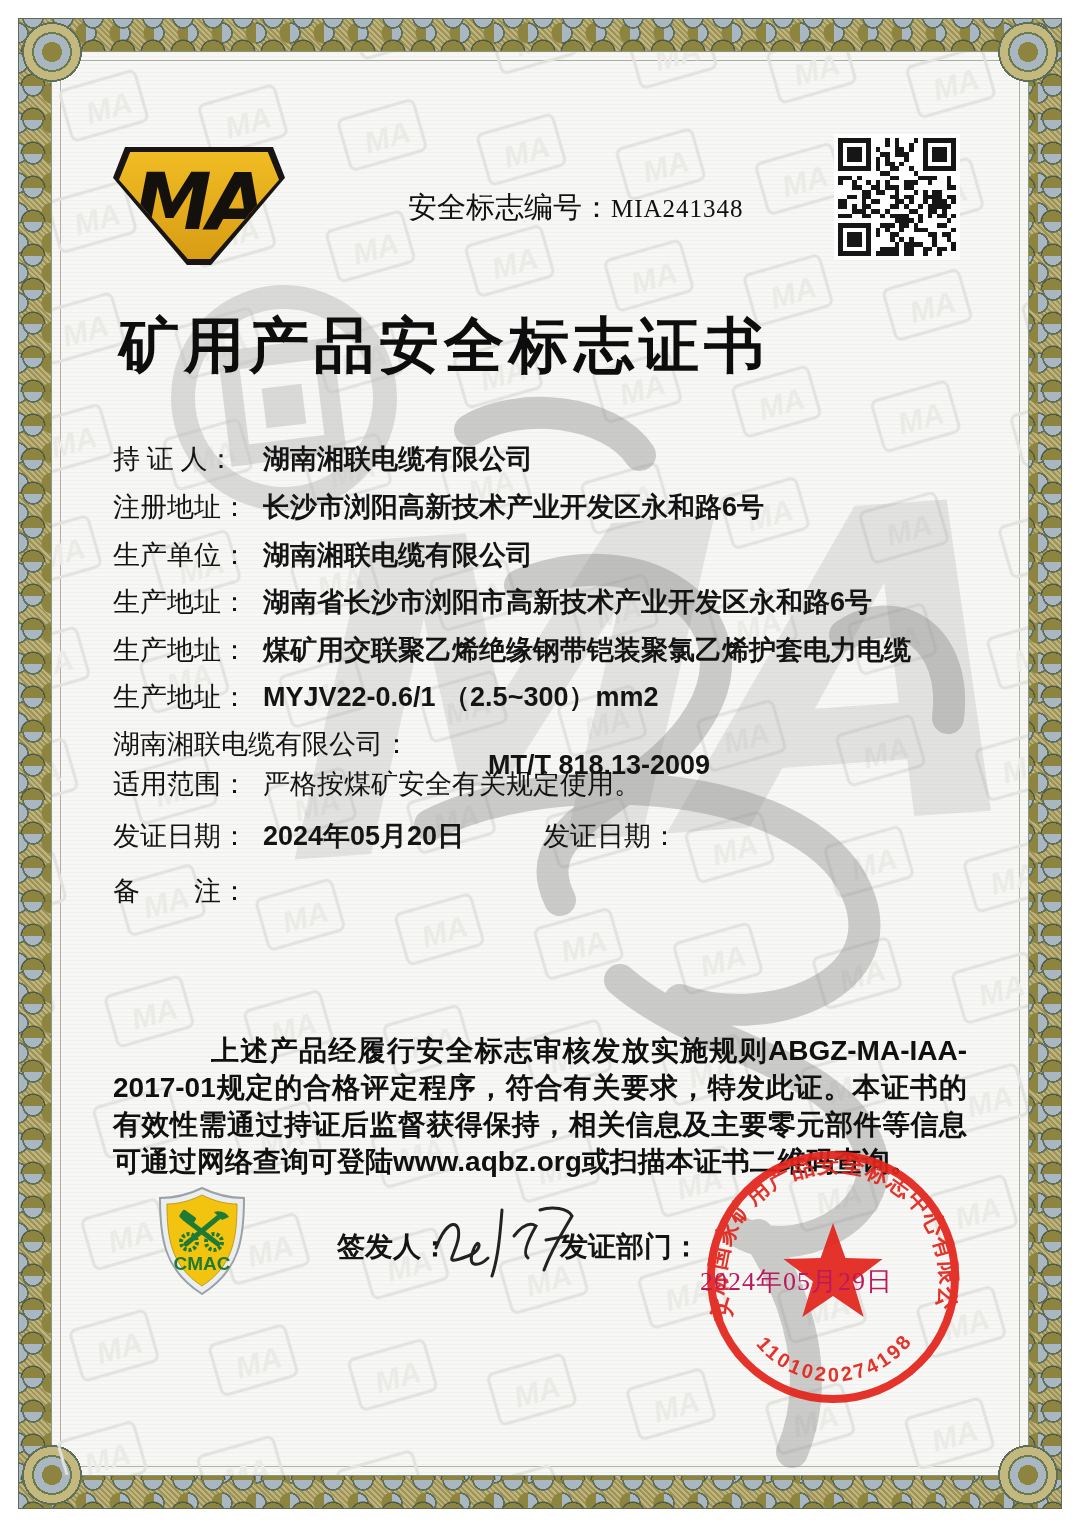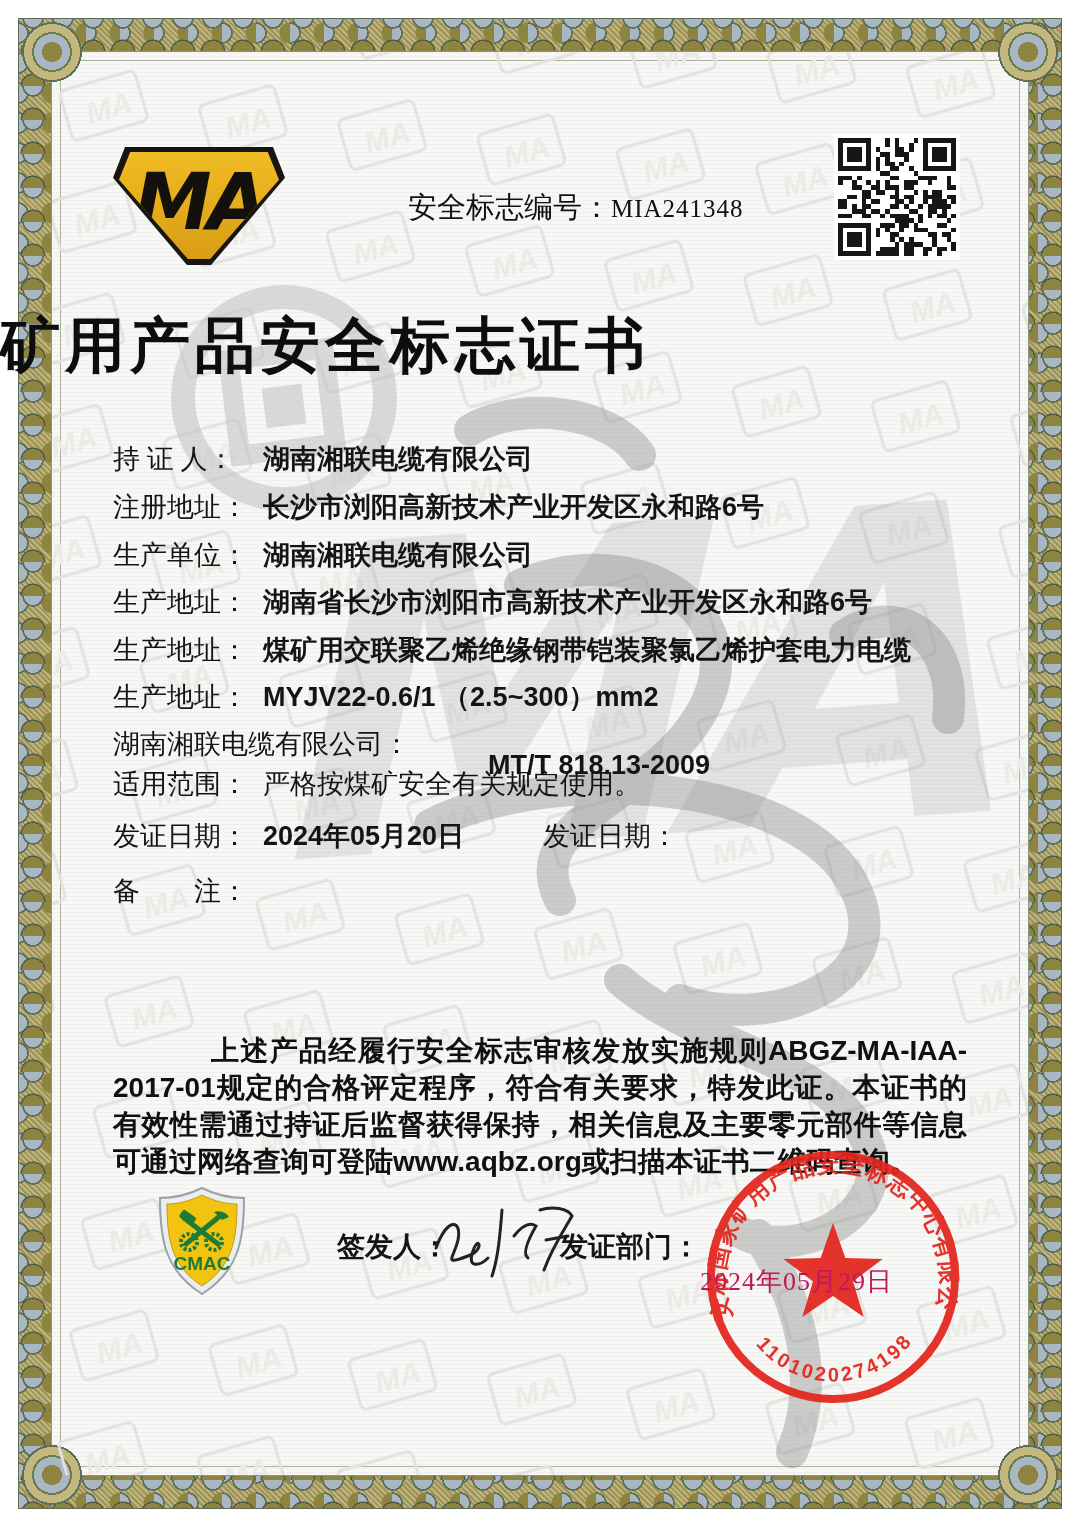--- a/index.html
+++ b/index.html
@@ -34,21 +34,21 @@
   .wm{position:absolute;z-index:1;pointer-events:none;}
   .wm-tiles{inset:52px;}
   .wm-ma-letters{left:290px;top:470px;font-family:"DejaVu Sans",sans-serif;
     font-weight:900;font-style:italic;font-size:430px;line-height:1;color:#a8a8a8;
     opacity:.26;transform:rotate(-4deg) skewX(-6deg);letter-spacing:-18px;}
 
   
   .content{position:absolute;inset:0;z-index:2;}
   .serial{position:absolute;left:408px;top:188px;font-size:29px;color:#111;}
   .serial .num{font-family:"Liberation Serif",serif;font-size:25px;letter-spacing:1px;}
-  .title{position:absolute;left:0;top:306px;width:888px;
+  .title{position:absolute;left:0;top:306px;width:888px;text-align:center;
     font-size:60px;font-weight:900;color:#0d0d0d;letter-spacing:5px;
     font-family:"Liberation Serif",serif;}
 
   .row{position:absolute;left:0;width:908px;height:36px;font-size:27px;color:#141414;}
   .row .lbl{position:absolute;left:113px;white-space:pre;font-weight:500;}
   .row .val{position:absolute;left:263px;font-weight:700;white-space:nowrap;
     font-family:"Liberation Sans",sans-serif;}
   .row.std .val{left:488px;margin-top:24px;}
   .row.scope .val{font-weight:400;}
 

